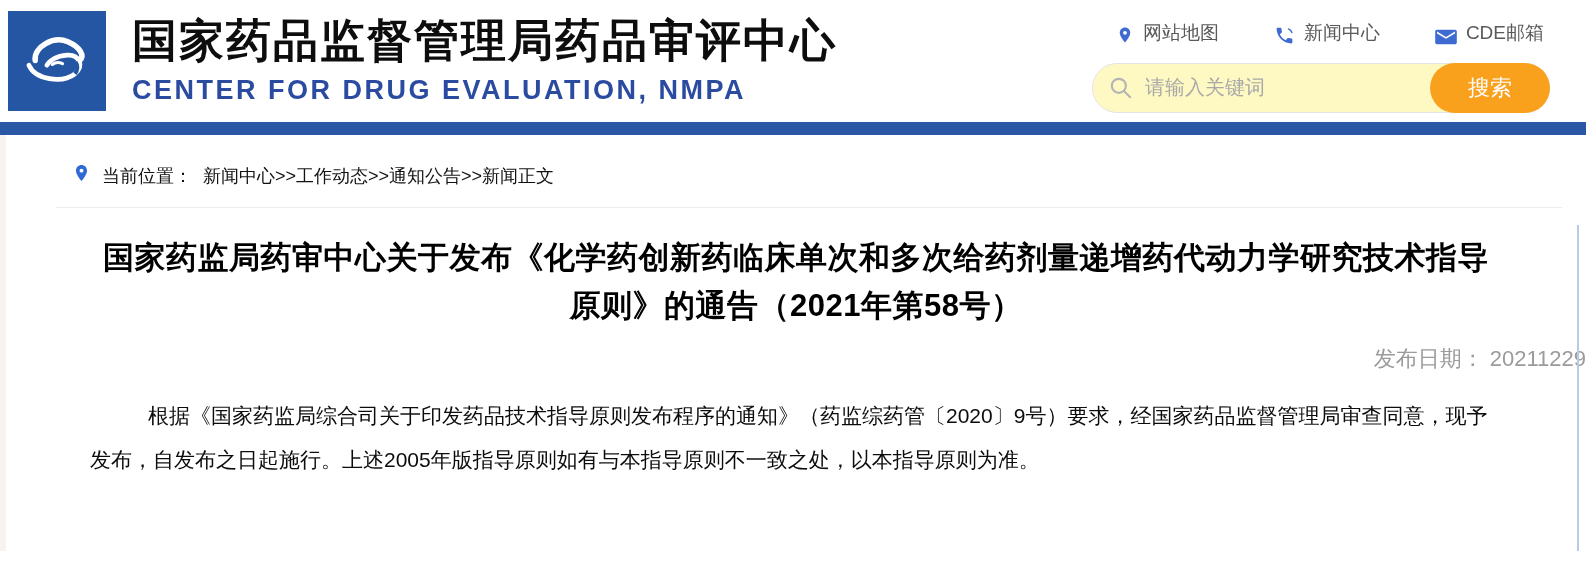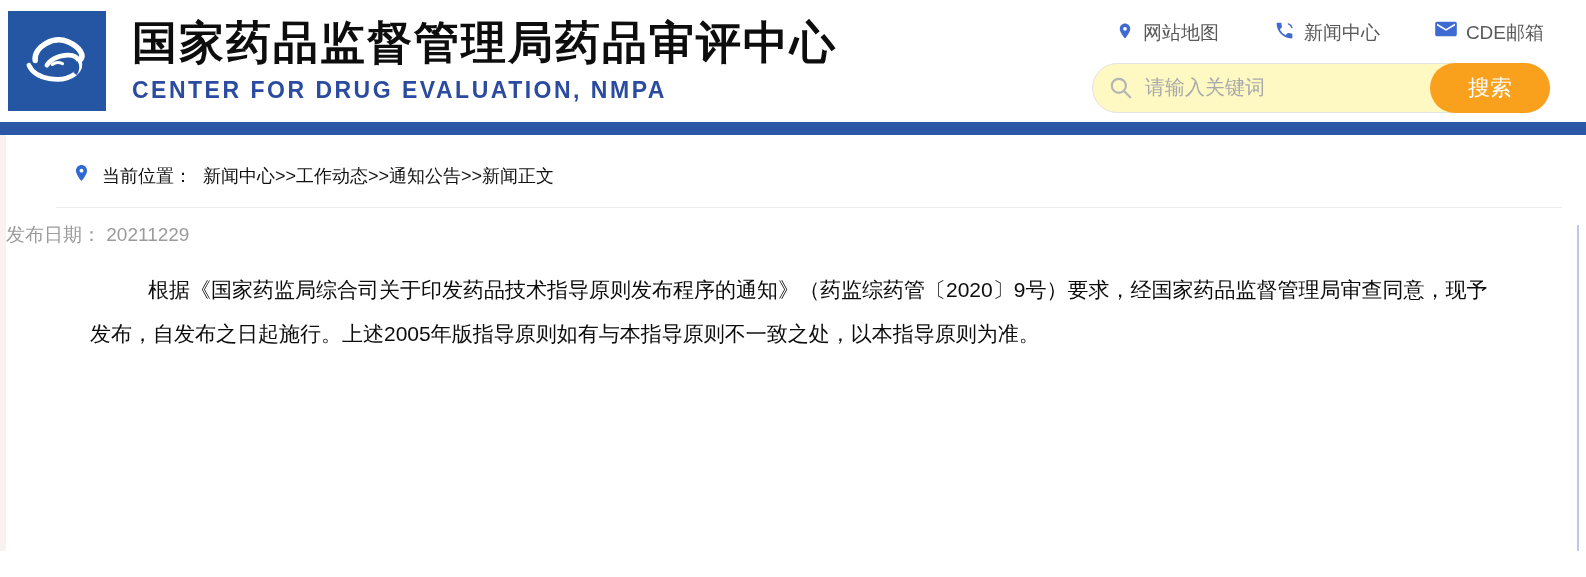--- a/index.html
+++ b/index.html
@@ -4,25 +4,25 @@
 <style>
   * { box-sizing: border-box; margin: 0; padding: 0; }
   html,body { width: 1586px; height: 577px; background: #ffffff; overflow: hidden;
               font-family: "Liberation Sans", sans-serif; }
 
   
   .site-header { display: flex; align-items: center; height: 122px; padding: 0 36px 0 8px; background:#fff; }
   .logo { width: 98px; height: 100px; background: #2456a4; flex: 0 0 auto; display:flex; align-items:center; justify-content:center; }
   .brand { margin-left: 26px; }
   .brand-cn { font-size: 45px; font-weight: bold; color: #0d0d0d; letter-spacing: 2px; line-height: 1.1; }
-  .brand-en { font-size: 23px; font-weight: bold; color: #2b4ba0; letter-spacing: 2.5px; margin-top: 10px; }
+  .brand-en { font-size: 27px; font-weight: bold; color: #2b4ba0; letter-spacing: 2.5px; margin-top: 10px; }
 
   .header-right { margin-left: auto; width: 458px; padding-top: 4px; }
   .quick-links { display: flex; justify-content: space-between; padding: 6px 6px 0 24px; }
-  .quick-link { display: flex; align-items: flex-start; gap: 9px; font-size: 19px; color: #5a5a5a; text-decoration: none; cursor: pointer; }
+  .quick-link { display: flex; align-items: flex-end; gap: 9px; font-size: 19px; color: #5a5a5a; text-decoration: none; cursor: pointer; }
   .quick-link svg { display: block; }
 
   .search-row { position: relative; margin-top: 17px; height: 50px; }
   .search-input { width: 100%; height: 50px; border: 1px solid #e4e4e4; border-radius: 26px;
                   padding: 0 135px 0 52px; font-size: 20px; color:#333; outline: none; background:#fef9c3;
                   font-family: "Liberation Sans", sans-serif; }
   .search-input::placeholder { color: #a9a9a9; }
   .search-icon { position: absolute; left: 16px; top: 12px; }
   .search-button { position: absolute; right: 0; top: 0; height: 50px; width: 120px; border: none;
                    border-radius: 26px; background: #f9a11d; color: #fff; font-size: 22px; cursor: pointer;
@@ -33,21 +33,21 @@
   
   .page-body { position: relative; height: 416px; border-left: 6px solid #f8f2f1; padding-top: 26px; }
   .right-edge-line { position: absolute; top: 90px; right: 7px; width: 2px; bottom: 0; background: #b9cbe9; }
 
   .breadcrumb { display: flex; align-items: center; gap: 11px; margin-left: 66px; font-size: 18px; color: #111; }
   .breadcrumb-path { cursor: pointer; }
   .breadcrumb-divider { border-bottom: 1px solid #ececec; margin: 17px 24px 0 50px; }
 
   .article-title { width: 1400px; margin: 26px auto 0; text-align: center; font-size: 31px;
                    font-weight: bold; color: #000; line-height: 48px; letter-spacing: 0.5px; }
-  .article-date { text-align: left; margin-top: 14px; font-size: 19px; color: #9b9b9b; }
+  .article-date { text-align: right; margin-top: 14px; font-size: 22px; color: #9b9b9b; }
 
   .article-text { margin: 20px 80px 0 84px; font-size: 21px; color: #0c0c0c; line-height: 44px; }
   .article-text p { text-indent: 58px; }
 </style>
 </head>
 <body>
 
 <header class="site-header">
   <a class="logo">
     <span>
@@ -117,20 +117,21 @@
       <svg width="19" height="24" viewBox="0 0 24 24">
           <path fill="#2f6ad4" d="M12 2C8.13 2 5 5.13 5 9c0 5.25 7 13 7 13s7-7.75 7-13c0-3.87-3.13-7-7-7zm0 9.5A2.5 2.5 0 1 1 12 6.5a2.5 2.5 0 0 1 0 5z"></path>
         </svg>
     </span>
     <span>当前位置：</span>
     <span class="breadcrumb-path">新闻中心&gt;&gt;工作动态&gt;&gt;通知公告&gt;&gt;新闻正文</span>
   </div>
 
   <div class="breadcrumb-divider"></div>
 
+  <h1 class="article-title">国家药监局药审中心关于发布《化学药创新药临床单次和多次给药剂量递增药代动力学研究技术指导原则》的通告（2021年第58号）</h1>
 
   <div class="article-date">
     <span>发布日期：</span>
     <span>20211229</span>
   </div>
 
   <div class="article-text">
     <p>根据《国家药监局综合司关于印发药品技术指导原则发布程序的通知》（药监综药管〔2020〕9号）要求，经国家药品监督管理局审查同意，现予发布，自发布之日起施行。上述2005年版指导原则如有与本指导原则不一致之处，以本指导原则为准。</p>
   </div>
 </main>

